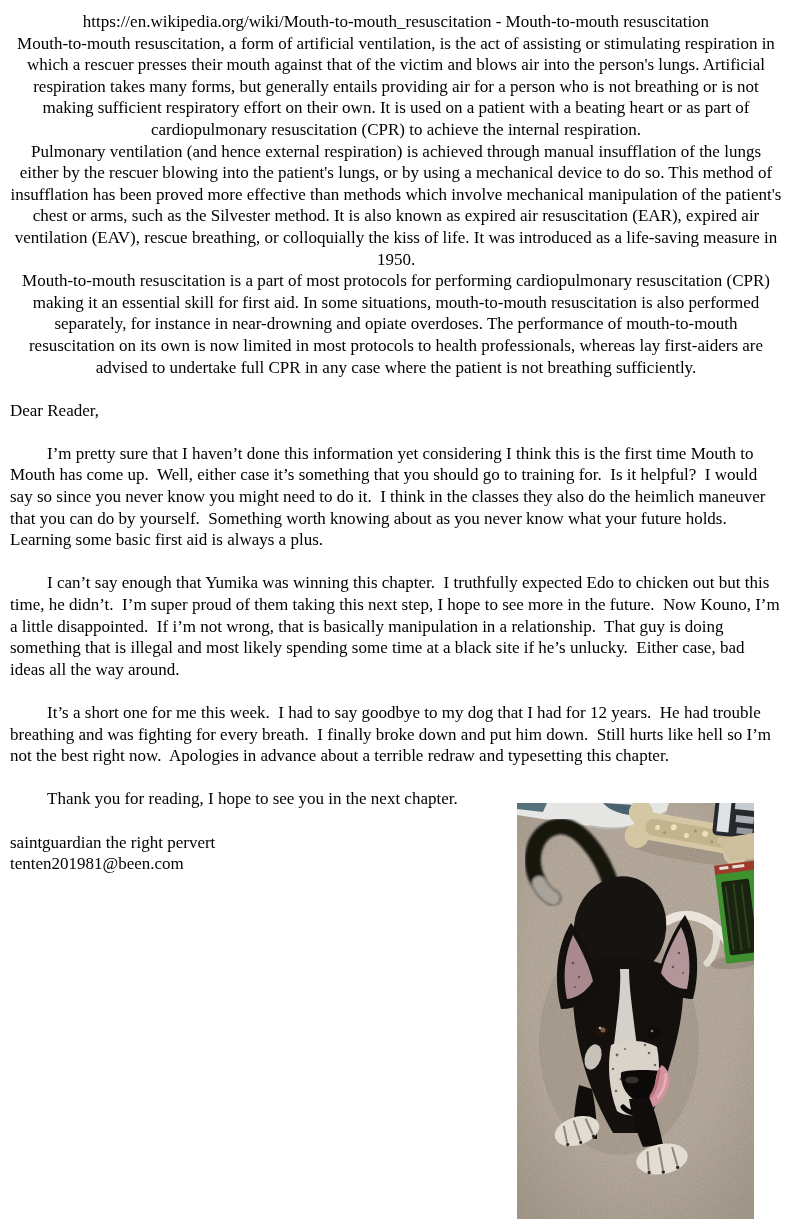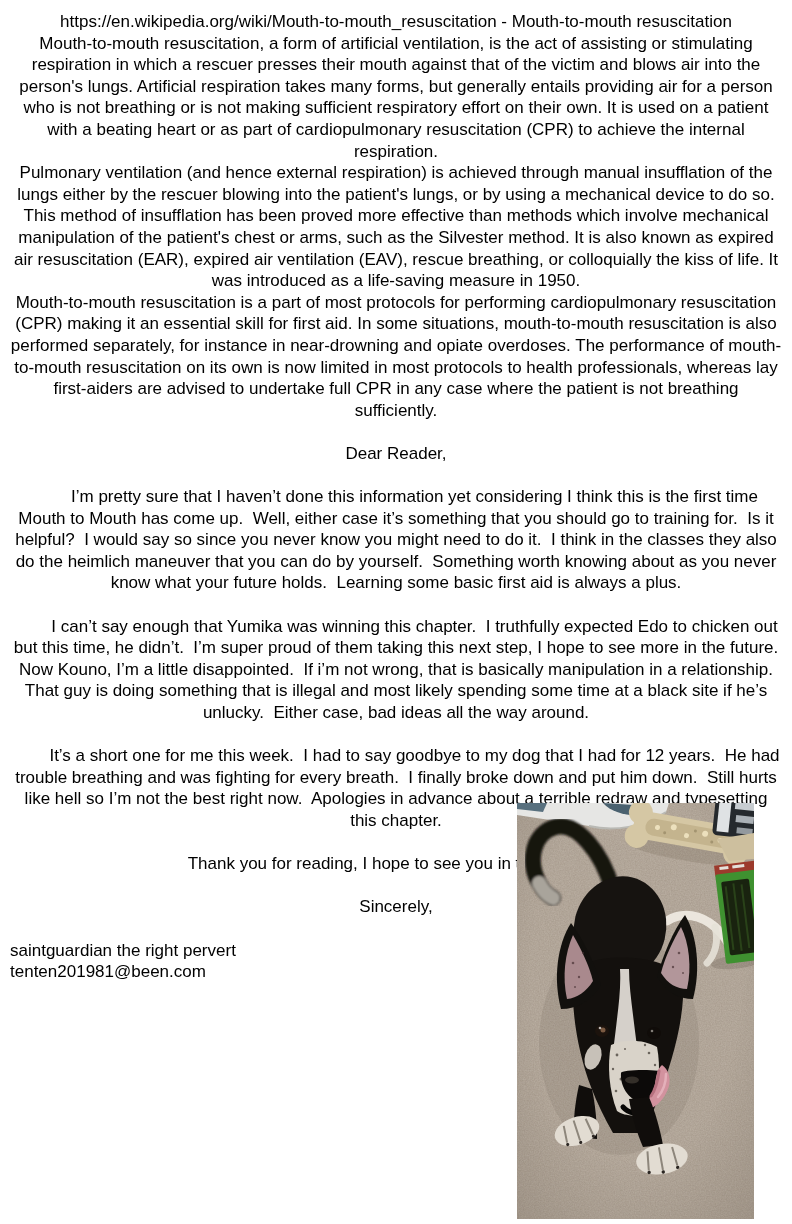--- a/index.html
+++ b/index.html
@@ -1,29 +1,29 @@
 <!DOCTYPE html>
 <html><head>
 <meta charset="utf-8">
 <style>
   html, body { margin: 0; padding: 0; background: #fff; }
   .page {
     position: relative;
     width: 792px;
     height: 1224px;
     background: #ffffff;
-    font-family: Liberation Sans, sans-serif;
+    font-family: Liberation Serif, serif;
     font-size: 17px;
     line-height: 21.6px;
     color: #000;
     overflow: hidden;
   }
   .text-col { padding: 11px 10px 0 10px; }
   .wiki p { margin: 0; text-align: center; }
-  .letter p { margin: 21.6px 0 0 0; text-align: center; }
+  .letter p { margin: 21.6px 0 0 0; text-align: left; }
   .letter .para { text-indent: 37px; white-space: pre-wrap; }
   .sig { margin-top: 21.6px; }
   .sig div { margin: 0; }
   .photo {
     position: absolute;
     left: 517px;
     top: 803px;
     width: 237px;
     height: 416px;
     overflow: hidden;
@@ -42,21 +42,20 @@
       <p>Pulmonary ventilation (and hence external respiration) is achieved through manual insufflation of the lungs either by the rescuer blowing into the patient's lungs, or by using a mechanical device to do so. This method of insufflation has been proved more effective than methods which involve mechanical manipulation of the patient's chest or arms, such as the Silvester method. It is also known as expired air resuscitation (EAR), expired air ventilation (EAV), rescue breathing, or colloquially the kiss of life. It was introduced as a life-saving measure in 1950.</p>
       <p>Mouth-to-mouth resuscitation is a part of most protocols for performing cardiopulmonary resuscitation (CPR) making it an essential skill for first aid. In some situations, mouth-to-mouth resuscitation is also performed separately, for instance in near-drowning and opiate overdoses. The performance of mouth-to-mouth resuscitation on its own is now limited in most protocols to health professionals, whereas lay first-aiders are advised to undertake full CPR in any case where the patient is not breathing sufficiently.</p>
     </div>
 
     <div class="letter">
       <p>Dear Reader,</p>
       <p class="para">I’m pretty sure that I haven’t done this information yet considering I think this is the first time Mouth to Mouth has come up.  Well, either case it’s something that you should go to training for.  Is it helpful?  I would say so since you never know you might need to do it.  I think in the classes they also do the heimlich maneuver that you can do by yourself.  Something worth knowing about as you never know what your future holds.  Learning some basic first aid is always a plus.</p>
       <p class="para">I can’t say enough that Yumika was winning this chapter.  I truthfully expected Edo to chicken out but this time, he didn’t.  I’m super proud of them taking this next step, I hope to see more in the future.  Now Kouno, I’m a little disappointed.  If i’m not wrong, that is basically manipulation in a relationship.  That guy is doing something that is illegal and most likely spending some time at a black site if he’s unlucky.  Either case, bad ideas all the way around.</p>
       <p class="para">It’s a short one for me this week.  I had to say goodbye to my dog that I had for 12 years.  He had trouble breathing and was fighting for every breath.  I finally broke down and put him down.  Still hurts like hell so I’m not the best right now.  Apologies in advance about a terrible redraw and typesetting this chapter.</p>
       <p class="para">Thank you for reading, I hope to see you in the next chapter.</p>
-      <p>Sincerely,</p>
       <div class="sig">
         <div>saintguardian the right pervert</div>
         <div>tenten201981@been.com</div>
       </div>
     </div>
 
   </div>
 
   <div class="photo" role="img" aria-label="Photo of a black-and-white dog with large upright ears standing on beige carpet, looking up while licking its nose; its tail is curled with a white tip; a white sneaker, a bone-shaped treat tray, a can, a white strap and a green box sit around it">
     <svg width="237" height="416" viewBox="0 0 237 416" xmlns="http://www.w3.org/2000/svg">

